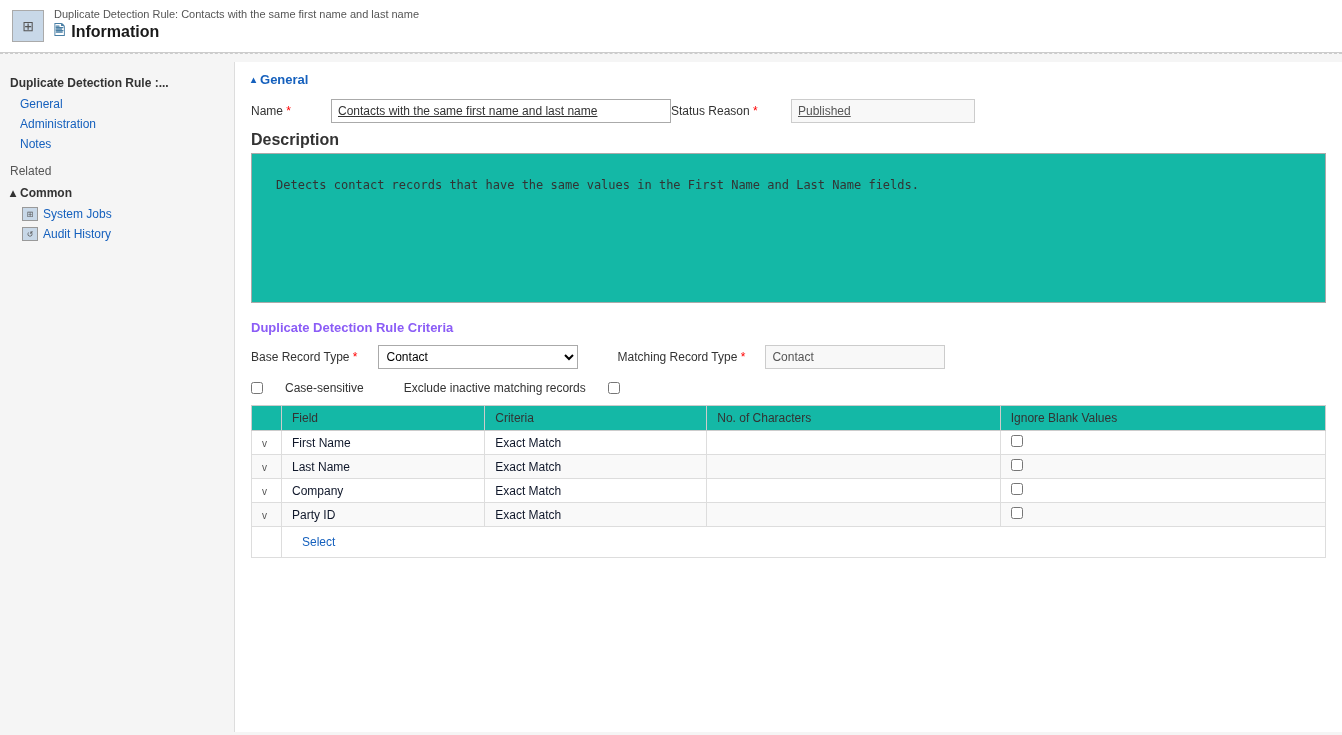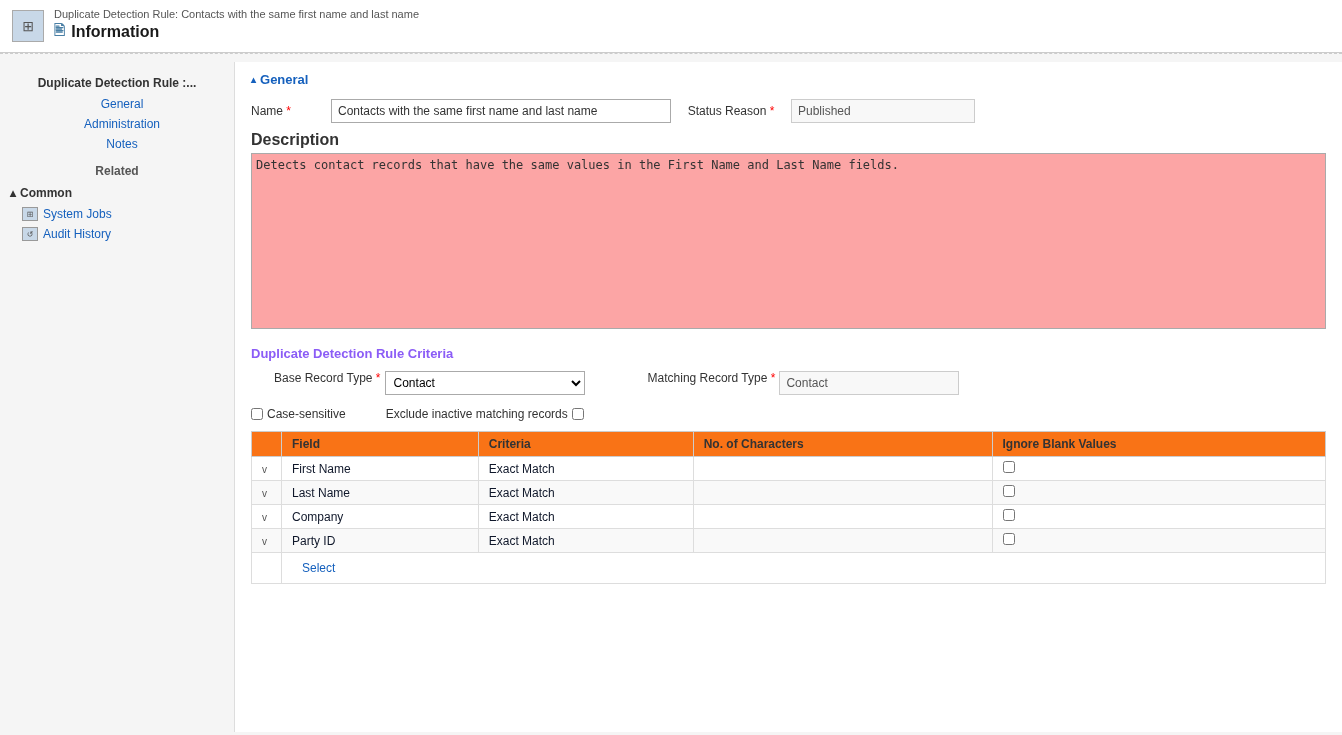--- a/index.html
+++ b/index.html
@@ -34,39 +34,38 @@
     }
 
     
     .sidebar {
       width: 235px;
       min-width: 235px;
       background: #f5f5f5;
       border-right: 1px solid #ddd;
       padding: 8px 0;
       overflow-y: auto;
-      text-align: center;
     }
     .sidebar-section-title {
       font-weight: bold;
       font-size: 12px;
       color: #333;
       padding: 6px 10px 4px 10px;
     }
     .sidebar-item {
       padding: 3px 10px 3px 20px;
       color: #1560bd;
       cursor: pointer;
       font-size: 12px;
       text-decoration: none;
       display: block;
     }
     .sidebar-related-title {
       font-size: 12px;
-      font-weight: bold;
+      font-weight: normal;
       color: #555;
       padding: 10px 10px 4px 10px;
     }
     .sidebar-common-title {
       font-size: 12px;
       font-weight: bold;
       color: #333;
       padding: 4px 10px 4px 10px;
       display: flex;
       align-items: center;
@@ -119,51 +118,52 @@
       min-width: 80px;
     }
     .required-star { color: red; }
     .form-input {
       border: 1px solid #aaa;
       padding: 3px 6px;
       font-size: 12px;
       background: #fff;
       color: #333;
       height: 24px;
+      text-decoration: underline;
     }
     .form-input-wide { width: 340px; }
     .form-input-status { width: 184px; background: #f8f8f8; color: #555; border-color: #ccc; }
 
     .description-label {
       font-size: 16px;
       font-weight: bold;
       color: #333;
       margin-bottom: 4px;
     }
     .description-textarea {
       width: 100%;
-      height: 176px;
+      height: 150px;
       border: 1px solid #aaa;
-      padding: 4px;
+      padding: 24px;
       font-size: 12px;
       color: #333;
       resize: none;
-      background: #fca5a5;
+      background: #14b8a6;
     }
 
     .criteria-section-title {
       font-size: 13px;
       font-weight: bold;
       color: #8b5cf6;
       margin: 14px 0 10px 0;
     }
     .criteria-form-group {
       display: flex;
-      gap: 4px;
-      margin-left: 23px;
+      align-items: center;
+      gap: 20px;
     }
     .criteria-label {
       font-size: 12px;
       color: #333;
     }
     .criteria-select {
       border: 1px solid #aaa;
       padding: 2px 4px;
       font-size: 12px;
       height: 24px;
@@ -175,44 +175,44 @@
       padding: 2px 6px;
       font-size: 12px;
       height: 24px;
       width: 180px;
       background: #f8f8f8;
       color: #555;
     }
     .checkbox-field {
       display: flex;
       align-items: center;
-      gap: 4px;
+      gap: 22px;
       font-size: 12px;
       color: #333;
     }
     .criteria-row-2 {
       display: flex;
       align-items: flex-start;
       gap: 40px;
       margin-bottom: 12px;
     }
 
     
     .rule-table {
       width: 100%;
       border-collapse: collapse;
       border: 1px solid #ccc;
       font-size: 12px;
     }
     .rule-table th {
-      background: #f97316;
+      background: #14b8a6;
       border: 1px solid #ccc;
       padding: 5px 10px;
       text-align: left;
-      font-weight: bold;
+      font-weight: normal;
       color: #333;
       margin-top: 40px;
     }
     .rule-table td {
       border: 1px solid #ddd;
       padding: 4px 10px;
       color: #333;
       background: #fff;
     }
     .rule-table tr:nth-child(even) td { background: #f9f9f9; }
@@ -279,21 +279,21 @@
       <span>General</span>
     </div>
 
     
     <div class="form-row">
       <span class="form-label">
         <span>Name</span>
         <span class="required-star"> *</span>
       </span>
       <input class="form-input form-input-wide" type="text" value="Contacts with the same first name and last name" style="">
-      <span class="form-label" style="min-width:120px; text-align:center;">
+      <span class="form-label" style="min-width:120px; text-align:left;">
         <span>Status Reason</span>
         <span class="required-star"> *</span>
       </span>
       <input class="form-input form-input-status" type="text" readonly="" value="Published" style="">
     </div>
 
     
     <div class="description-label">Description</div>
     <textarea class="description-textarea" style="">Detects contact records that have the same values in the First Name and Last Name fields.</textarea>
 

